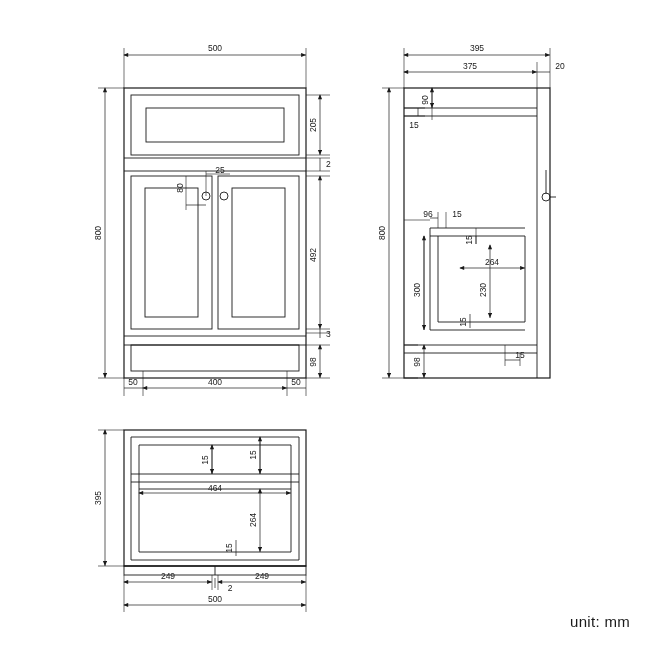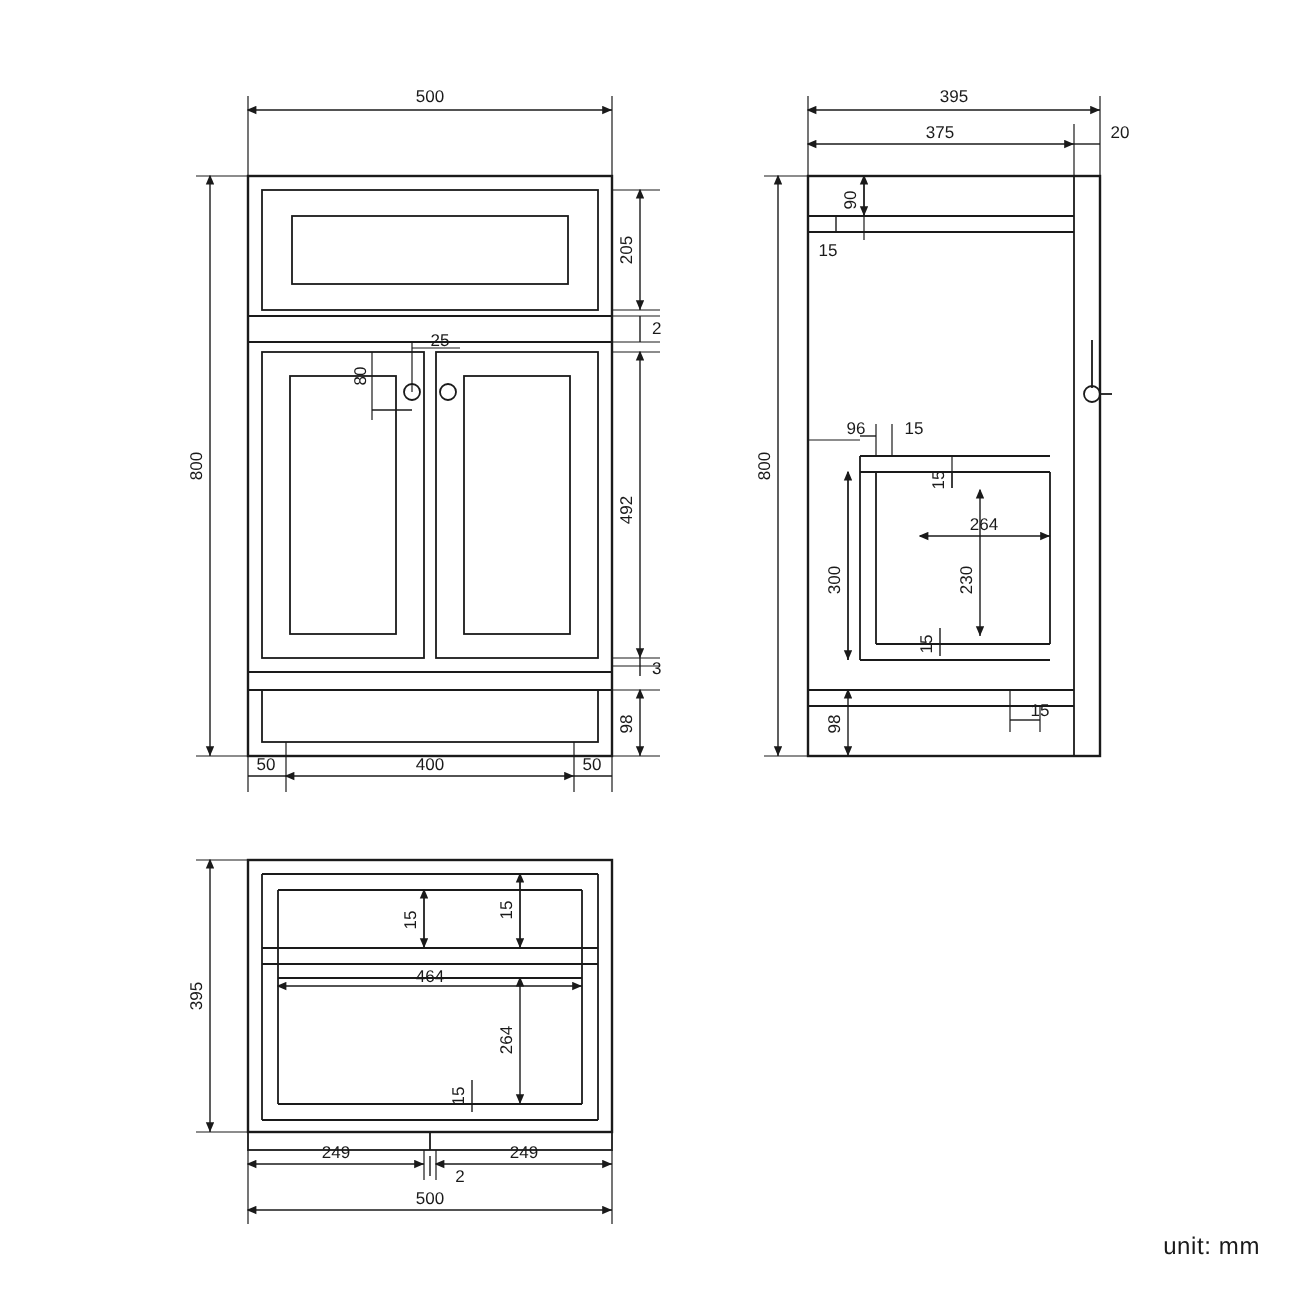--- a/index.html
+++ b/index.html
@@ -21,21 +21,21 @@
     width: 650px;
     height: 650px;
   }
   svg {
     display: block;
   }
   .unit-note {
     position: absolute;
     right: 20px;
     bottom: 20px;
-    font-size: 12px;
+    font-size: 15px;
     color: #1a1a1a;
     letter-spacing: 0.3px;
   }
 </style>
 </head>
 <body>
 
 <div id="sheet">
   <svg width="650" height="650" viewBox="0 0 650 650">
     <defs>

